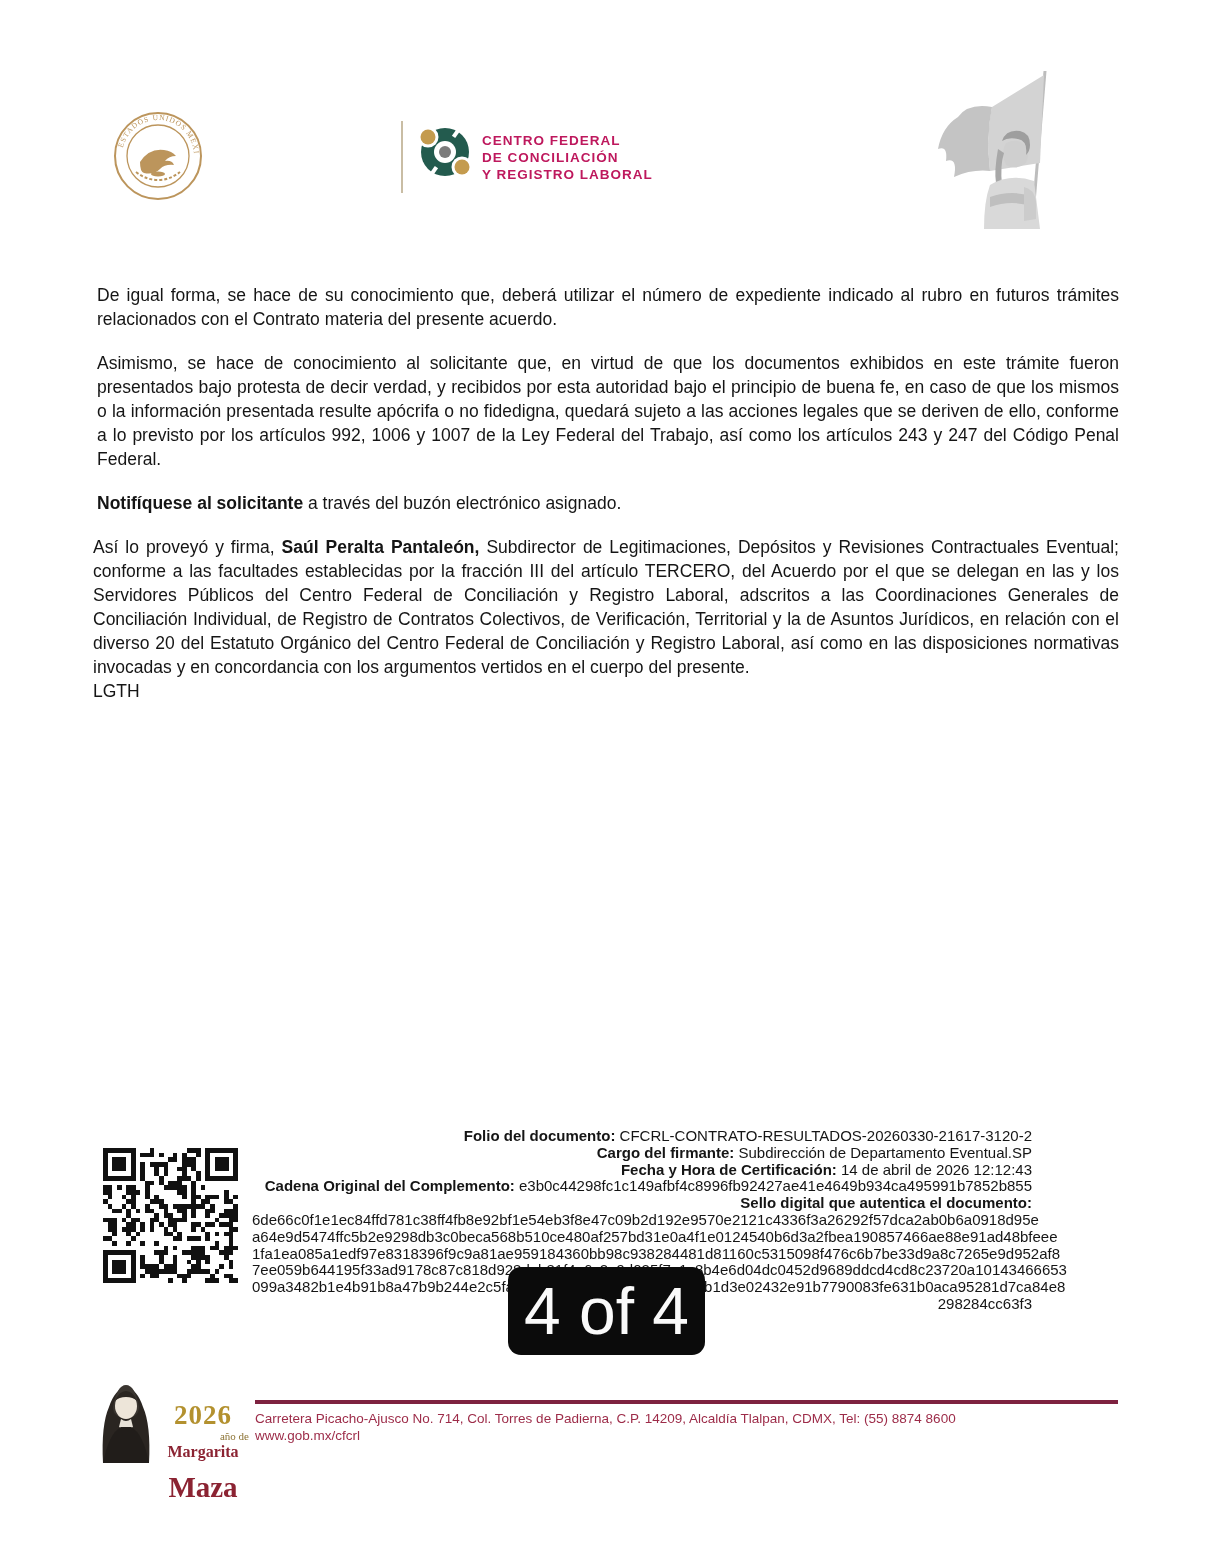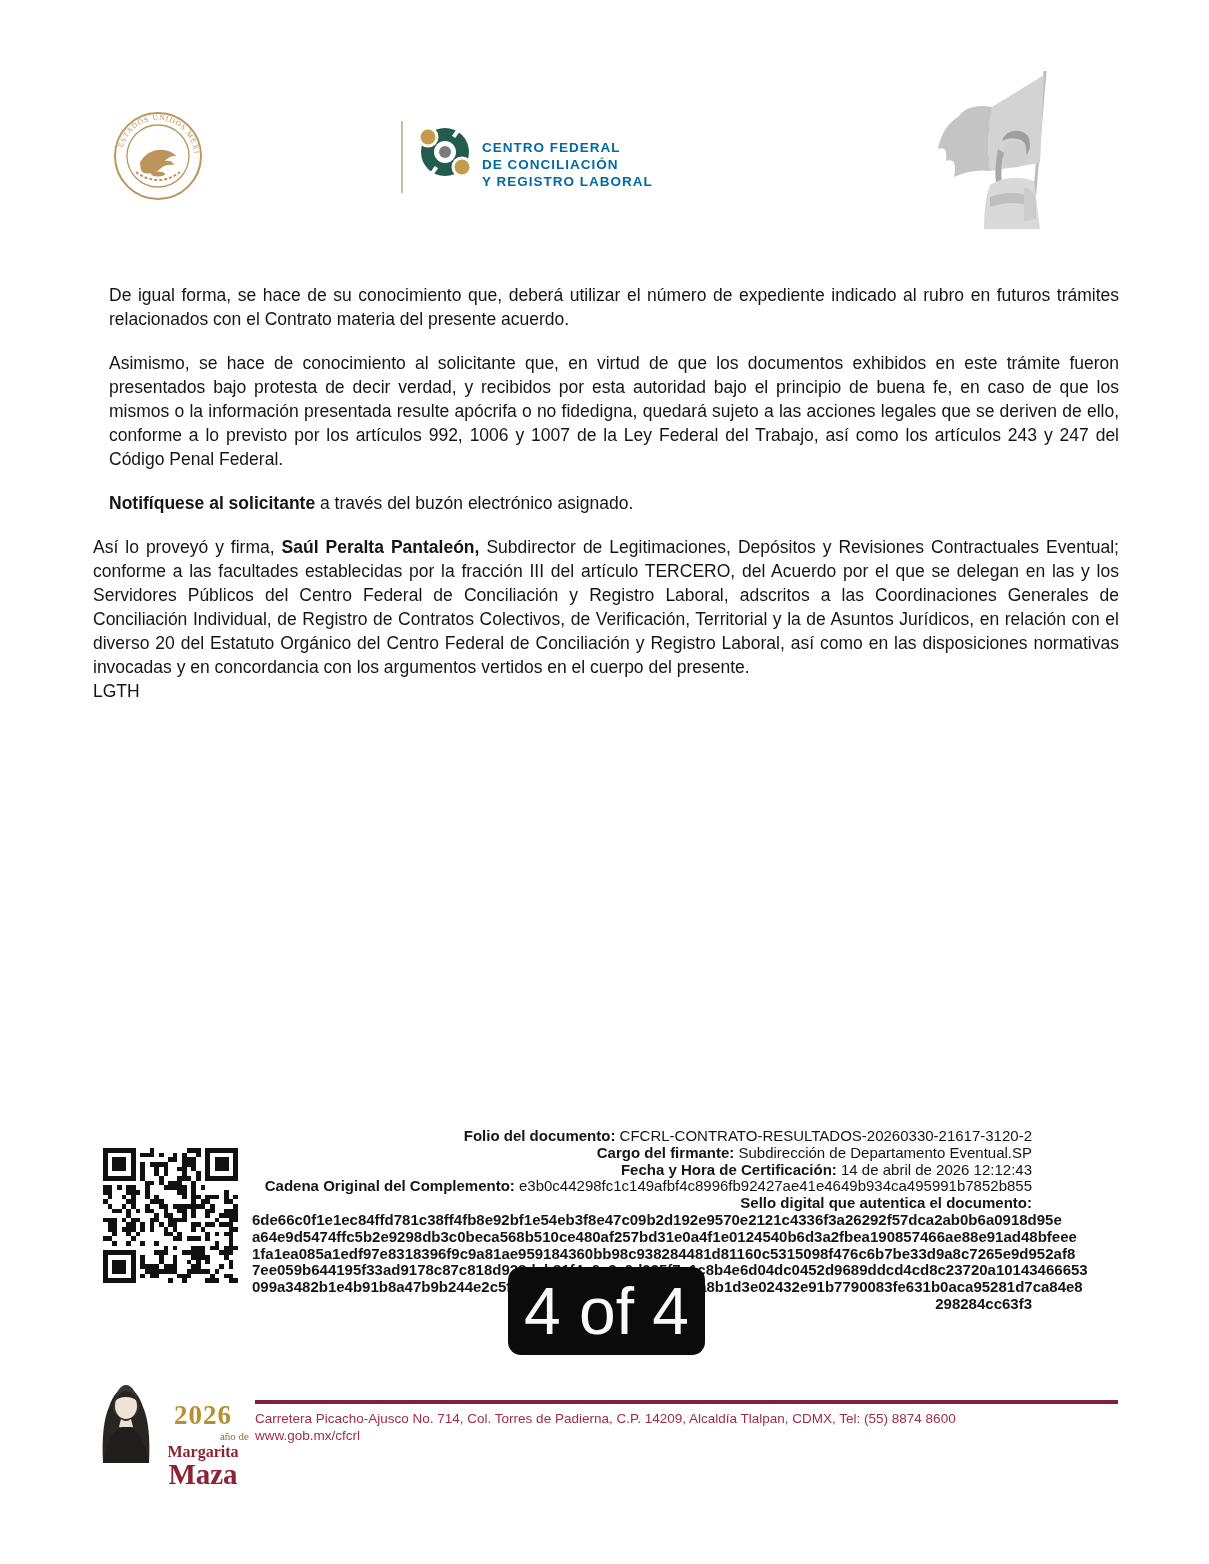--- a/index.html
+++ b/index.html
@@ -7,51 +7,51 @@
         font-family:"Liberation Sans",sans-serif;color:#151515;}
 
   
   .seal{position:absolute;left:112px;top:110px;width:92px;height:92px;}
   .gob-text{position:absolute;left:206px;top:118px;color:#9D2243;
             font-family:"Liberation Serif",serif;font-weight:bold;line-height:1;}
   .gob-line1{font-size:24px;letter-spacing:2px;}
   .gob-line2{font-size:38px;letter-spacing:3px;margin-top:4px;}
   .logo-divider{position:absolute;left:401px;top:121px;width:2px;height:72px;background:#c9bda4;}
   .cfcrl-mark{position:absolute;left:417px;top:124px;width:56px;height:56px;}
-  .cfcrl-text{position:absolute;left:482px;top:139px;color:#0369a1;font-weight:bold;
+  .cfcrl-text{position:absolute;left:482px;top:132px;color:#be185d;font-weight:bold;
               font-size:13.5px;line-height:17px;letter-spacing:1px;}
   .flag-art{position:absolute;left:928px;top:65px;width:170px;height:170px;}
 
   
   .doc-body{position:absolute;left:93px;top:283px;width:1026px;
             font-size:17.5px;line-height:24px;text-align:justify;}
-  .doc-body p{margin:0 0 20px 16px;}
+  .doc-body p{margin:0 0 20px 4px;}
   .doc-body p.tight{margin:0;}
   .initials{font-weight:normal;}
 
   
   .qr{position:absolute;left:103px;top:1148px;width:135px;height:135px;}
   .sig-text{position:absolute;left:252px;top:1128px;width:780px;
             font-size:15px;line-height:16.8px;text-align:right;}
   .sig-line b{font-weight:bold;}
-  .hash{white-space:nowrap;font-weight:bold;}
+  .hash{white-space:nowrap;}
 
   
   .page-indicator{position:absolute;left:508px;top:1267px;width:197px;height:88px;
       background:#0B0B0B;border-radius:13px;color:#fafafa;font-size:66px;
       display:flex;align-items:center;justify-content:center;z-index:5;}
 
   
   .maza-portrait{position:absolute;left:95px;top:1373px;width:62px;height:90px;}
   .maza-text{position:absolute;left:157px;top:1374px;width:92px;text-align:center;
              font-family:"Liberation Serif",serif;line-height:1;}
   .maza-year{font-size:27px;font-weight:bold;color:#B3912F;letter-spacing:1px;margin-top:28px;}
   .maza-anode{font-size:11px;color:#8C7334;margin-top:2px;text-align:right;}
   .maza-marg{font-size:16px;font-weight:bold;color:#8B2332;margin-top:2px;}
-  .maza-maza{font-size:29px;font-weight:bold;color:#8B2332;margin-top:0;}
+  .maza-maza{font-size:29px;font-weight:bold;color:#8B2332;margin-top:13px;}
   .footer-rule{position:absolute;left:255px;top:1400px;width:863px;height:4px;background:#7E2240;}
   .footer-addr{position:absolute;left:255px;top:1410px;width:870px;
                font-size:13.5px;line-height:17px;color:#9D2C49;}
 </style>
 </head>
 <body>
 
 <div class="page">
 
   <div class="seal">

